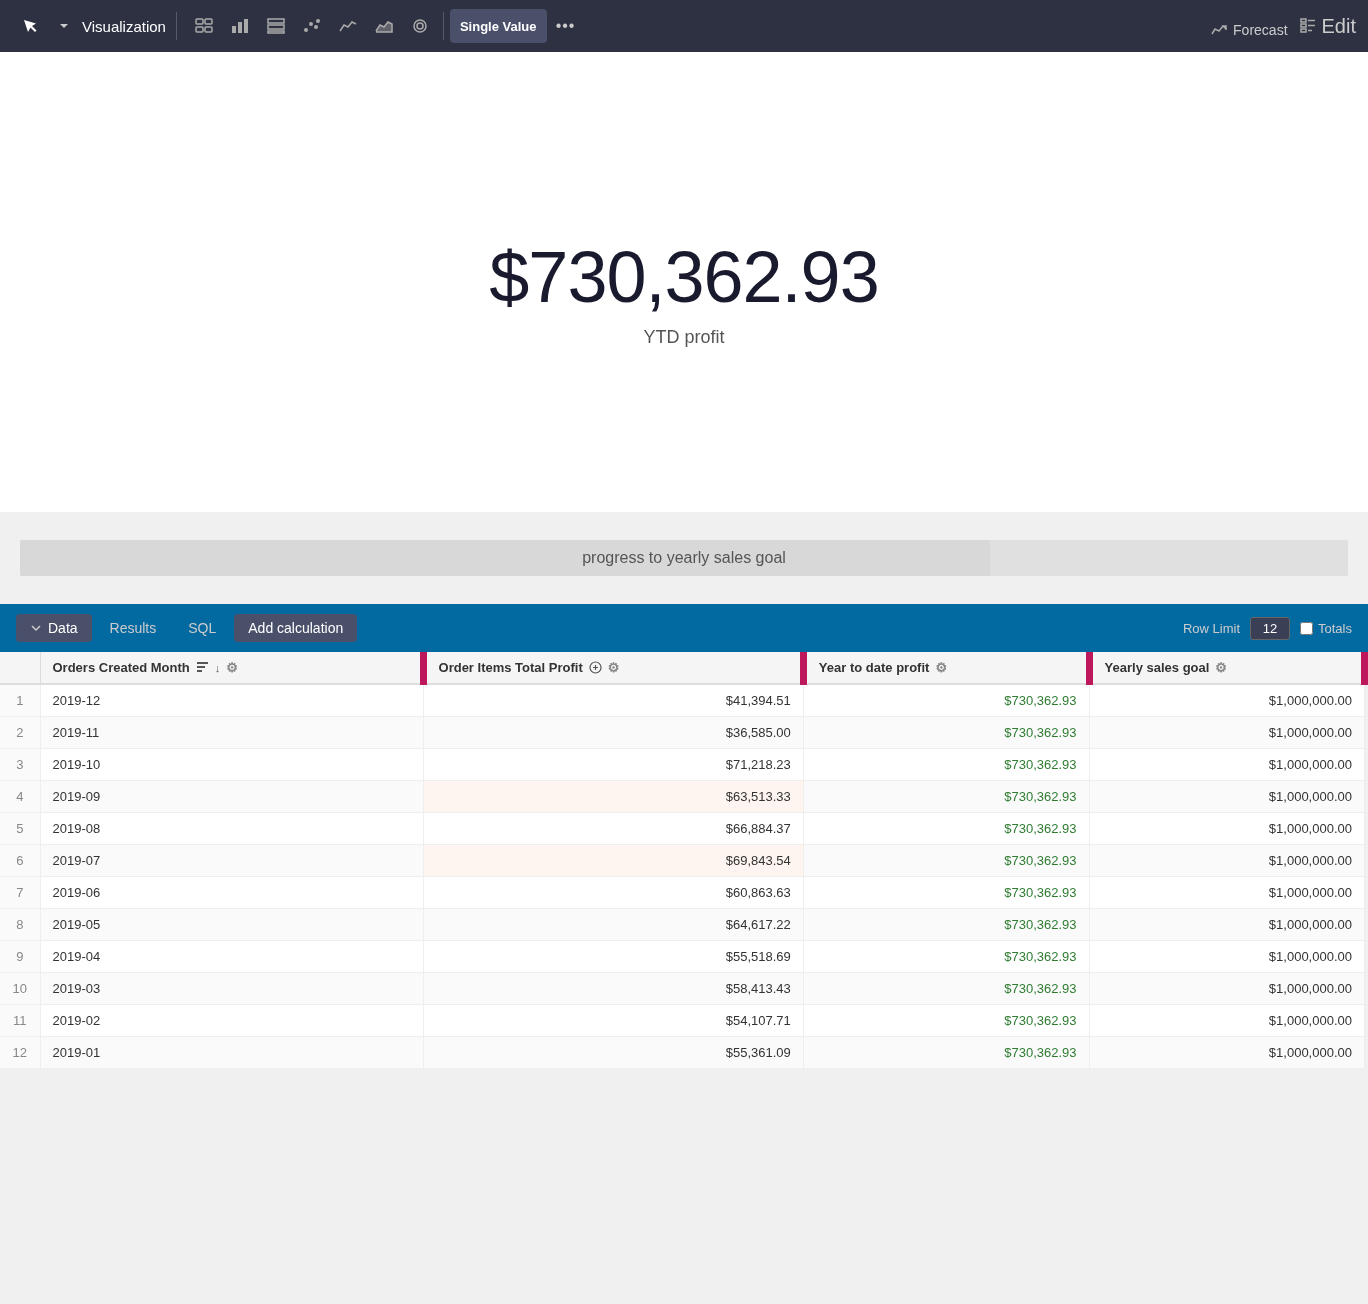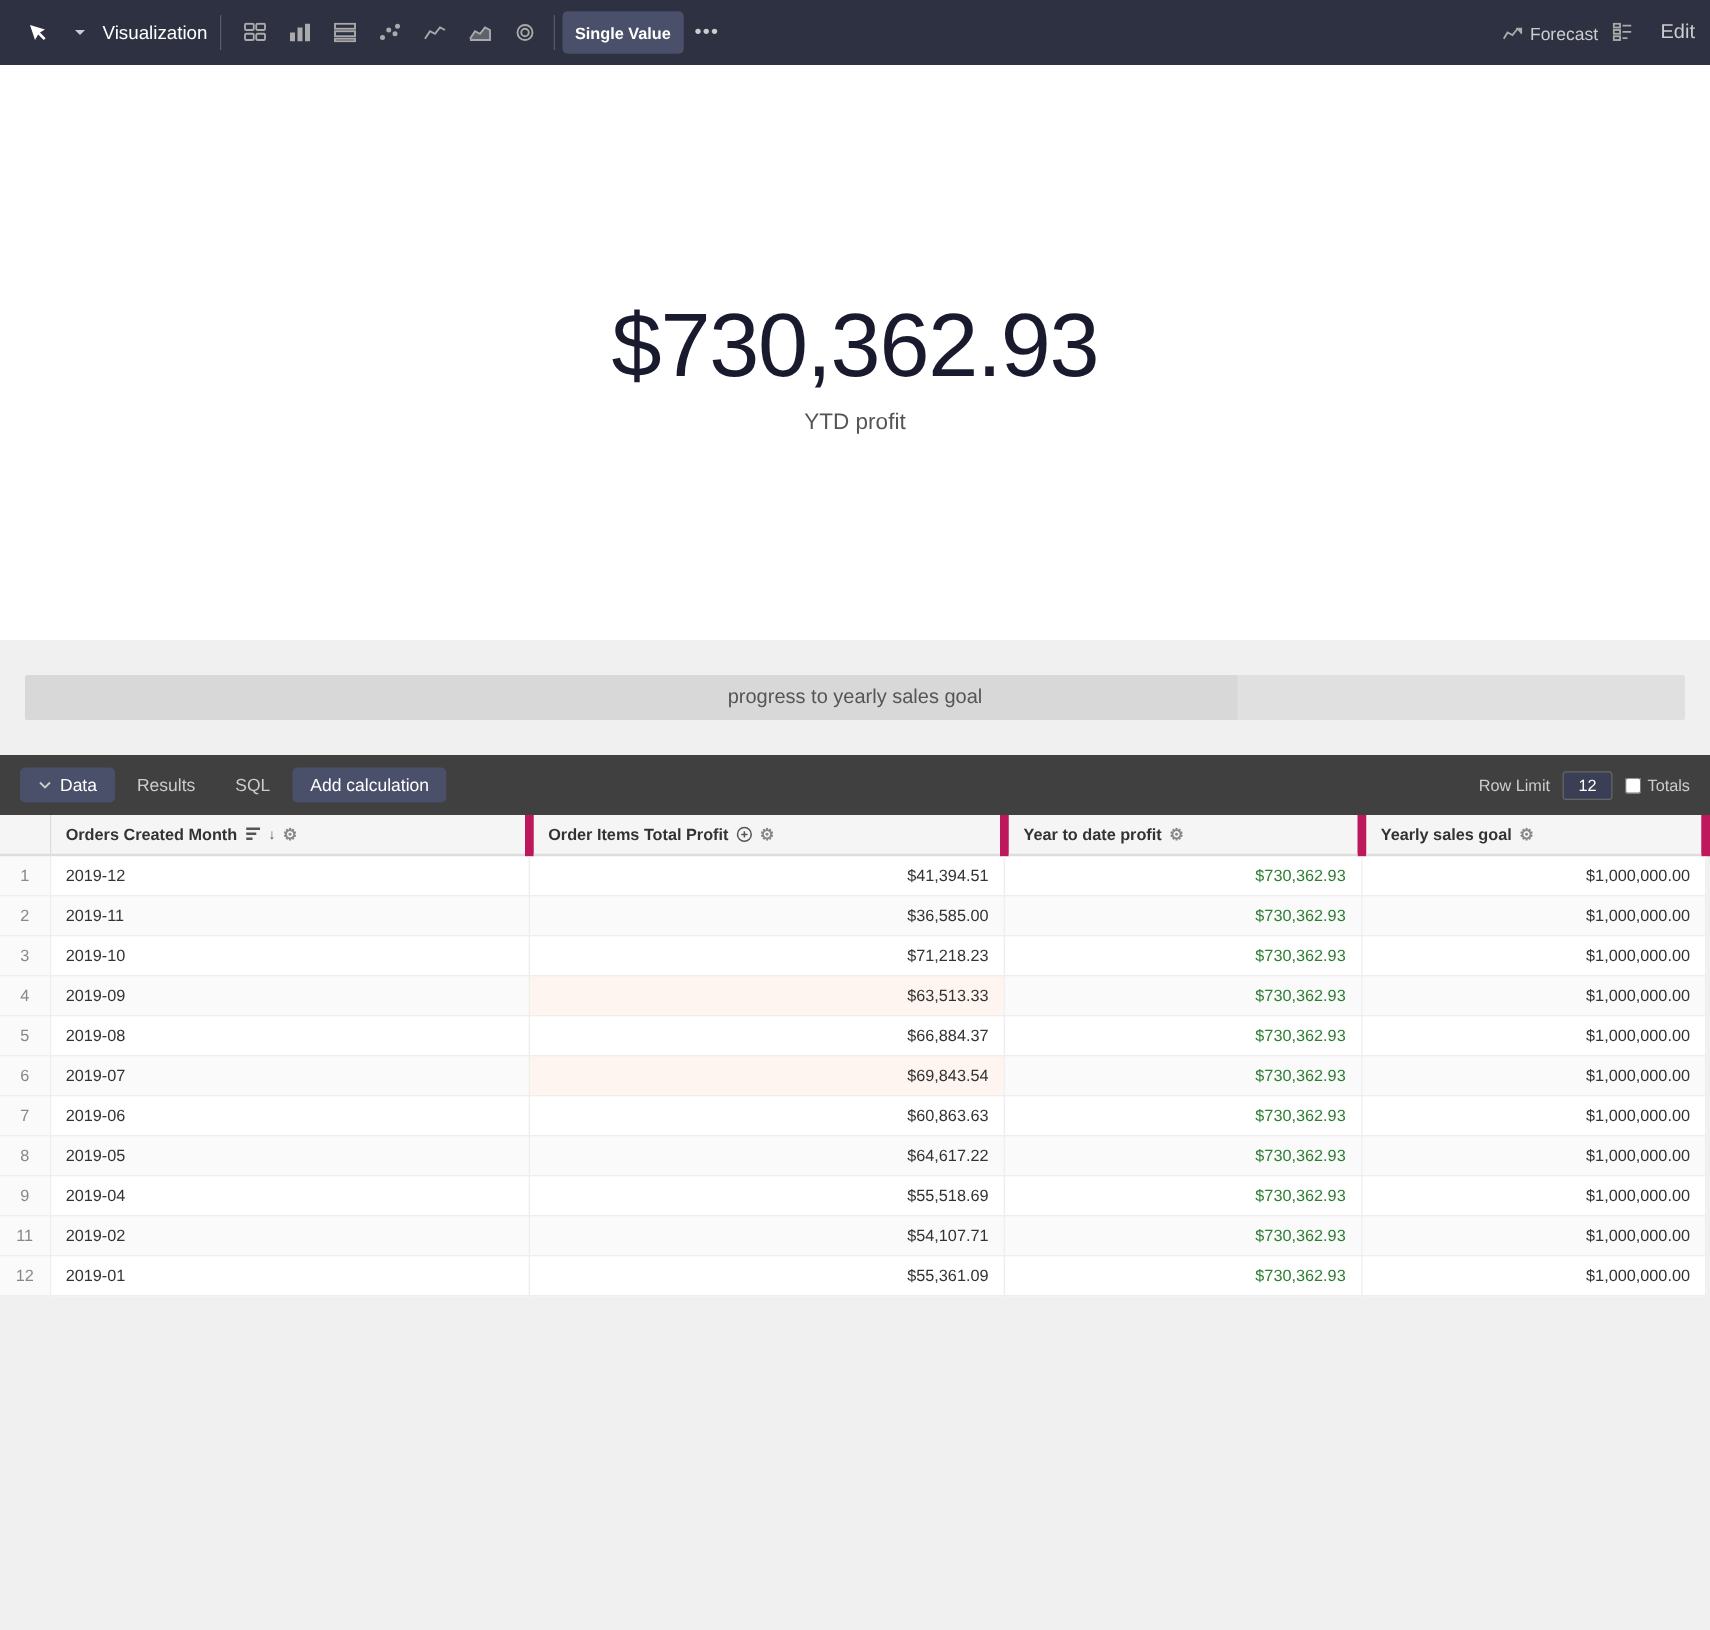--- a/index.html
+++ b/index.html
@@ -79,23 +79,23 @@
       display: flex;
       align-items: center;
       gap: 6px;
       color: #ccc;
       font-size: 14px;
       cursor: pointer;
     }
     .toolbar-edit {
       display: flex;
       align-items: center;
-      gap: 22px;
-      color: #ccc;
-      font-size: 16px;
+      gap: 6px;
+      color: #ccc;
+      font-size: 20px;
       cursor: pointer;
     }
 
     
     .viz-area {
       background: #fff;
       display: flex;
       flex-direction: column;
       align-items: center;
       justify-content: center;
@@ -144,21 +144,21 @@
       position: absolute;
       left: 50%;
       transform: translateX(-50%);
       font-size: 16px;
       color: #555;
       white-space: nowrap;
     }
     .data-toolbar {
       display: flex;
       align-items: center;
-      background: #404040;
+      background: #0369a1;
       height: 48px;
       padding: 0 16px;
       gap: 4px;
     }
     .data-tab {
       display: flex;
       align-items: center;
       gap: 6px;
       padding: 6px 14px;
       border-radius: 4px;
@@ -501,20 +501,27 @@
           <td class="goal-col">$1,000,000.00</td>
         </tr>
         <tr>
           <td>9</td>
           <td>2019-04</td>
           <td class="profit-col">$55,518.69</td>
           <td class="ytd-col">$730,362.93</td>
           <td class="goal-col">$1,000,000.00</td>
         </tr>
         <tr>
+          <td>10</td>
+          <td>2019-03</td>
+          <td class="profit-col">$58,413.43</td>
+          <td class="ytd-col">$730,362.93</td>
+          <td class="goal-col">$1,000,000.00</td>
+        </tr>
+        <tr>
           <td>11</td>
           <td>2019-02</td>
           <td class="profit-col">$54,107.71</td>
           <td class="ytd-col">$730,362.93</td>
           <td class="goal-col">$1,000,000.00</td>
         </tr>
         <tr>
           <td>12</td>
           <td>2019-01</td>
           <td class="profit-col">$55,361.09</td>

